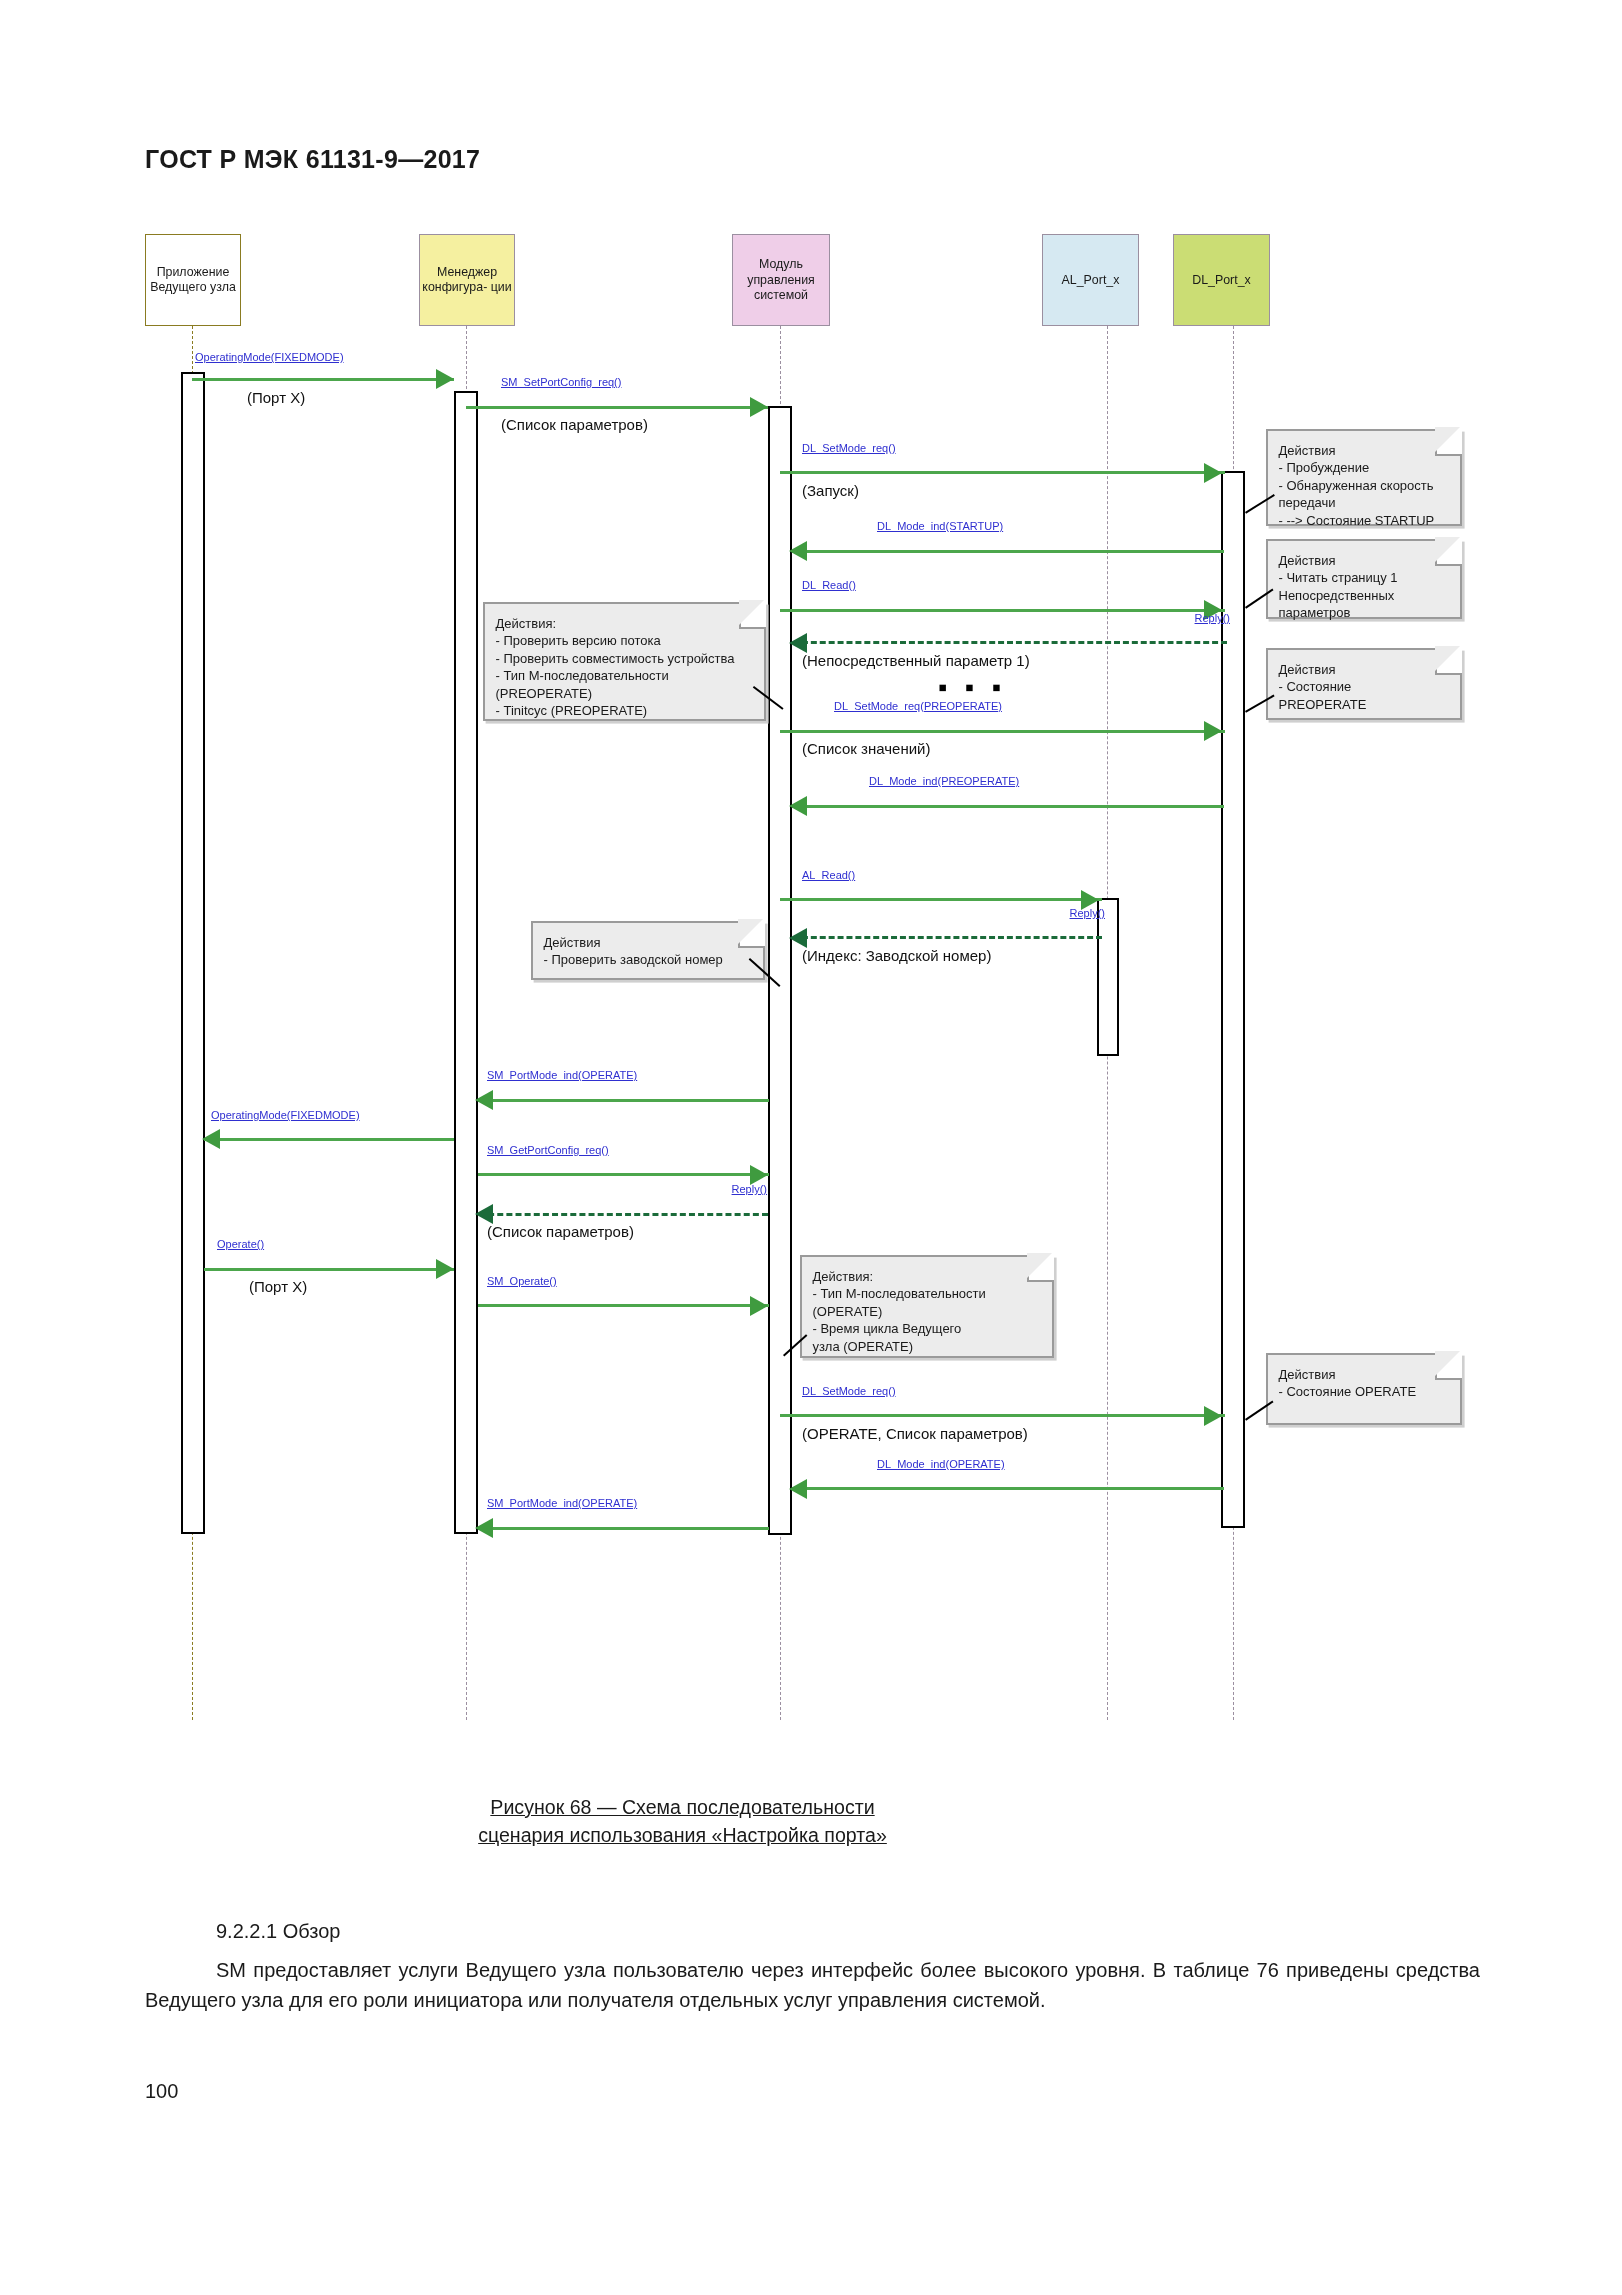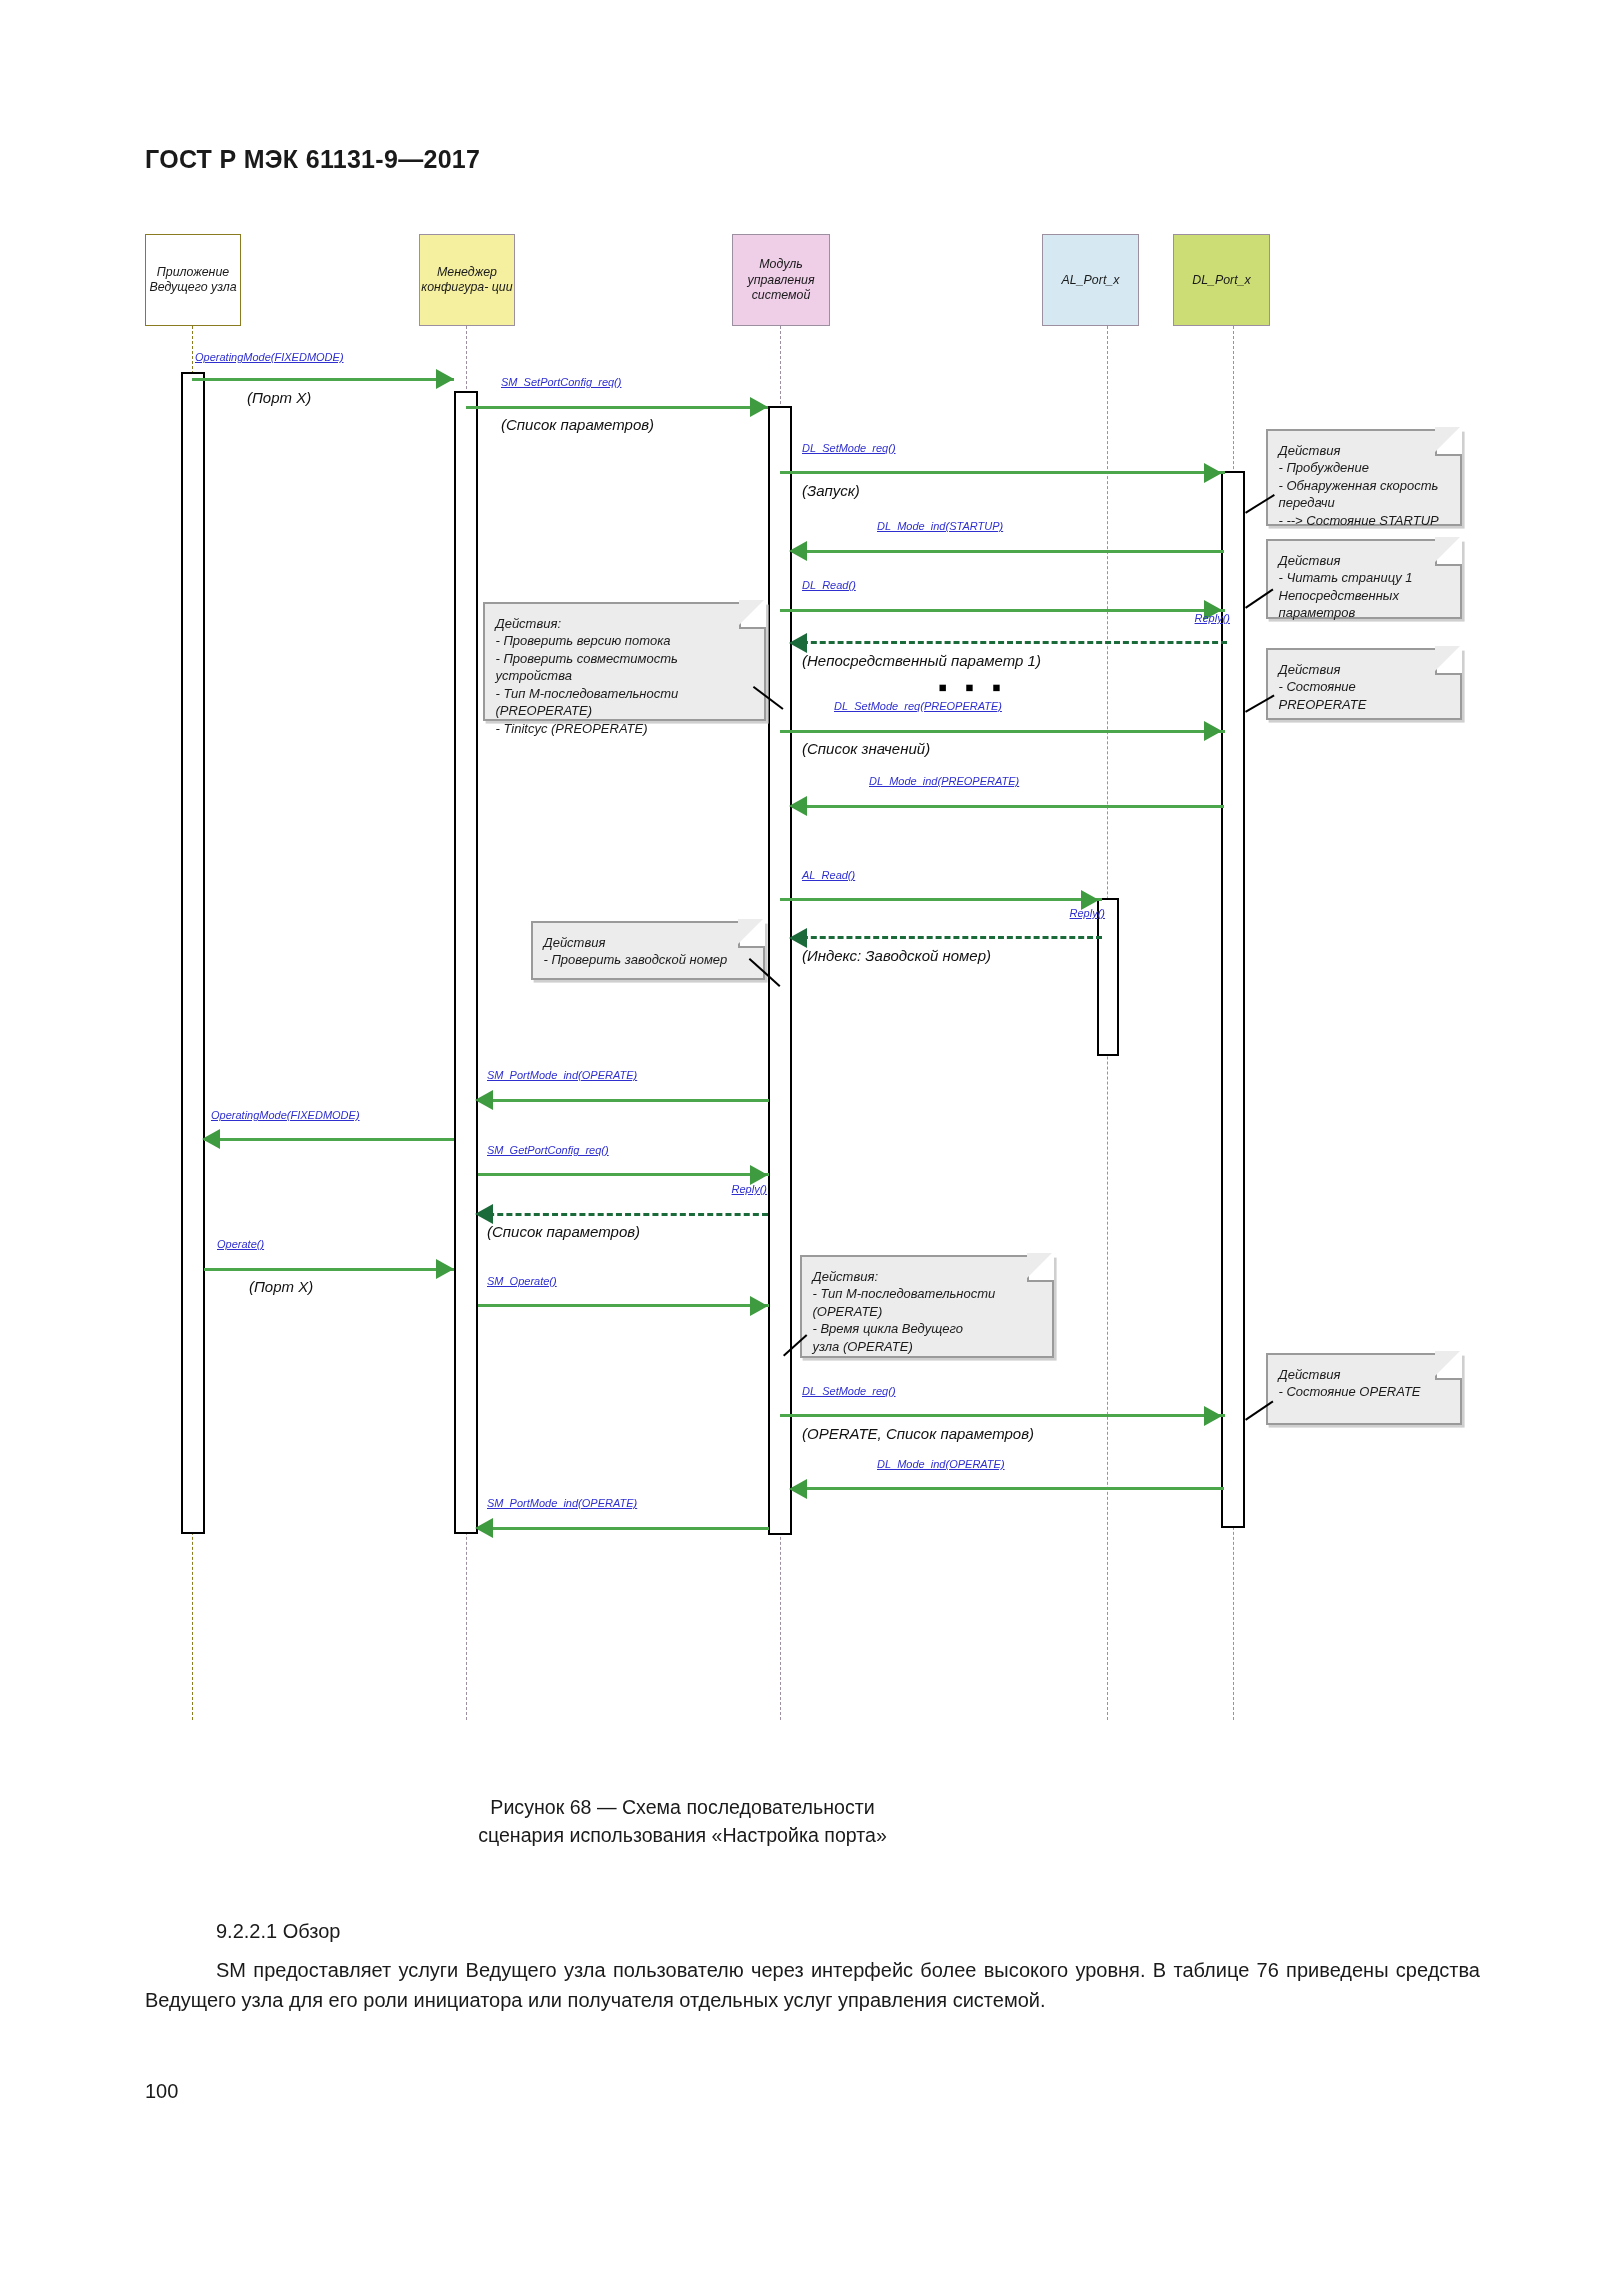--- a/index.html
+++ b/index.html
@@ -4,21 +4,21 @@
 <style>
   html,body{margin:0;padding:0;background:#fff;}
   body{width:1623px;height:2295px;position:relative;
        font-family:"Liberation Sans","DejaVu Sans",sans-serif;color:#1a1a1a;}
   .page{position:absolute;inset:0;}
 
   
   .runhead{position:absolute;left:145px;top:145px;font-size:25px;font-weight:bold;letter-spacing:0.3px;}
 
   
-  .diagram{position:absolute;left:0;top:216px;width:1608px;height:1525px;font-style:italic;}
+  .diagram{position:absolute;left:0;top:216px;width:1608px;height:1525px;}
 
   
   .head{position:absolute;box-sizing:border-box;border:1.3px solid #9b8fa0;
         display:flex;align-items:center;justify-content:center;text-align:center;
         font-size:12.4px;line-height:1.25;padding:1.3px;}
   .head span{display:block;}
 
   
   .spine{position:absolute;width:0;border-left:1.3px dashed #9b8fa0;}
   .spine.olive{border-left-color:#8a7b21;}
@@ -48,21 +48,21 @@
         border:2px solid #9a9a9a;box-shadow:2.6px 2.6px 0 #cfcfcf;
         font-size:13px;line-height:1.35;padding:10.5px 9.2px 6.5px 10.5px;white-space:pre-line;}
   .note .fold{position:absolute;right:-2px;top:-2px;width:25px;height:25px;
         background:#fff;border-left:2px solid #9a9a9a;border-bottom:2px solid #9a9a9a;
         transform:none;}
   .note .fold:after{content:"";position:absolute;left:-2px;top:-2px;width:0;height:0;
         border-left:25px solid #ececec;border-bottom:25px solid transparent;}
   .leader{position:absolute;height:0;border-top:2px solid #000;transform-origin:0 0;}
 
   
-  .caption{position:absolute;width:1365px;text-align:center;font-size:19.6px;line-height:1.45;}
+  .caption{position:absolute;width:1365px;text-align:center;font-size:19.6px;line-height:1.45;text-decoration:underline;}
   .bodytext{position:absolute;font-size:20px;line-height:1.5;}
   .h3{font-weight:bold;}
   .pagenum{position:absolute;left:145px;top:2080px;font-size:20px;}
 </style>
 </head>
 <body>
 
 <div class="page">
 
   <div class="runhead">ГОСТ Р МЭК 61131-9—2017</div>

